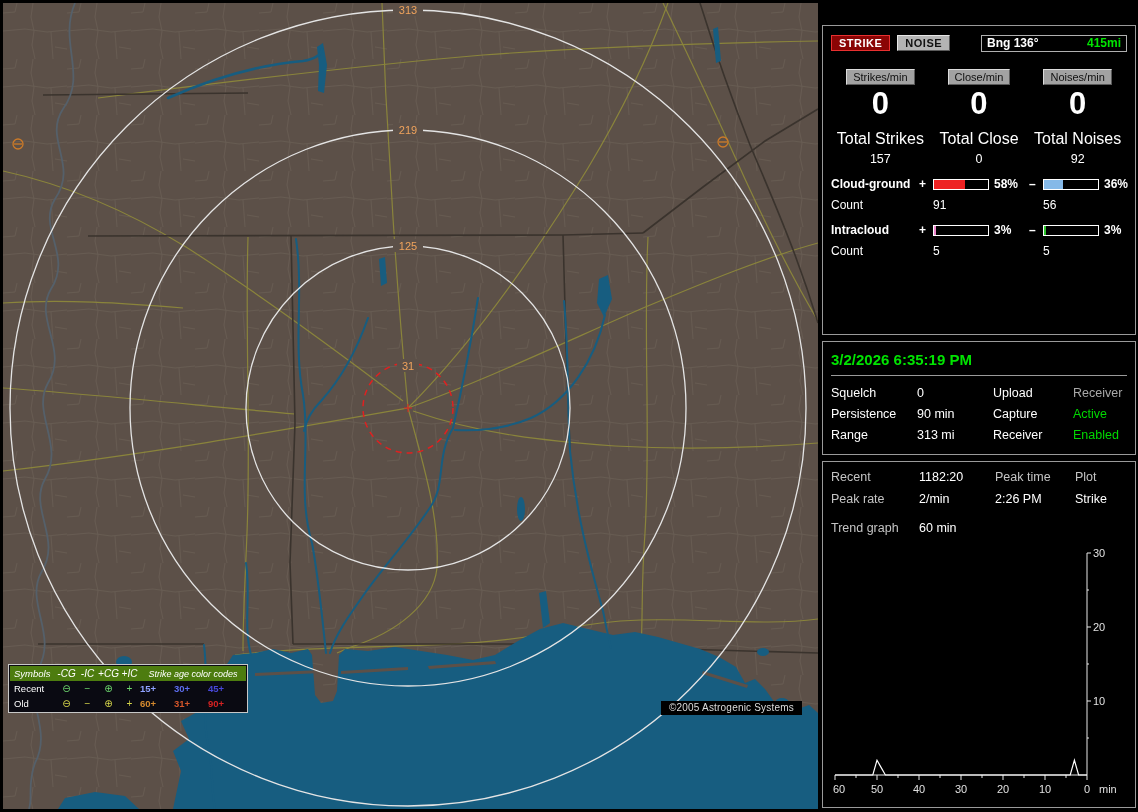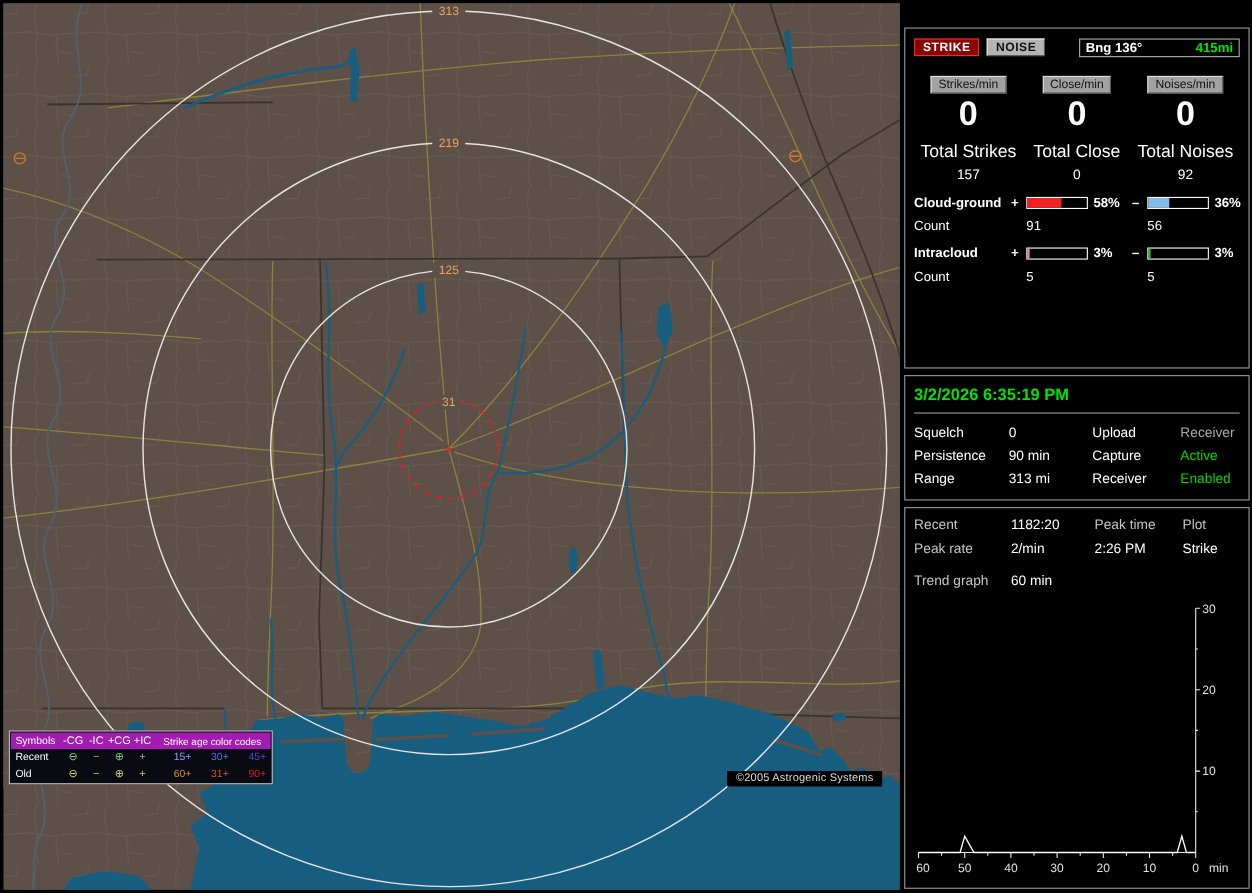--- a/index.html
+++ b/index.html
@@ -10,24 +10,24 @@
   
   .map-area { position:absolute; left:3px; top:3px; width:815px; height:714px; background:#5c5048; }
   .map-area svg { display:block; }
 
   .map-copyright { position:absolute; right:16px; bottom:2px; background:#000; color:#dcdcdc;
     font-size:10px; padding:1px 8px 2px; letter-spacing:.2px; }
 
   .map-legend { position:absolute; left:5px; bottom:4px; width:240px; background:#0a0a12;
     border:1px solid #c8c8c8; color:#fff; font-size:9.5px; padding:1px; }
   .lg-row { display:flex; align-items:center; height:15px; }
-  .lg-head { background:#a21caf; }
+  .lg-head { background:#4d7c0f;font-style:italic; }
   .lg-label { width:46px; padding-left:4px; }
   .lg-sym { width:21px; text-align:center; font-size:10px; line-height:14px; }
-  .lg-age { width:34px; text-align:right; font-weight:normal; }
+  .lg-age { width:34px; text-align:left; font-weight:bold; }
   .lg-age-head { flex:1; text-align:center; font-size:9px; }
 
   
   .sidebar { position:absolute; left:822px; top:8px; bottom:4px; width:314px;
     display:flex; flex-direction:column; gap:6px;margin-top:17px; }
   .panel { background:#000; border:1px solid #9a9a9a; padding:8px; }
 
   
   .p1 { height:322px; }
   .p1-top { display:flex; align-items:center; height:18px; }

